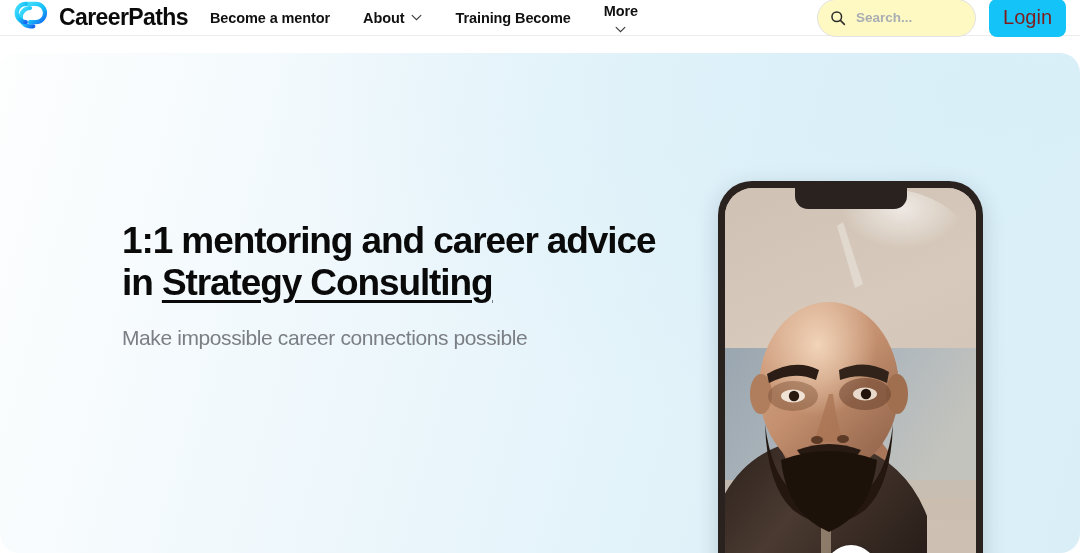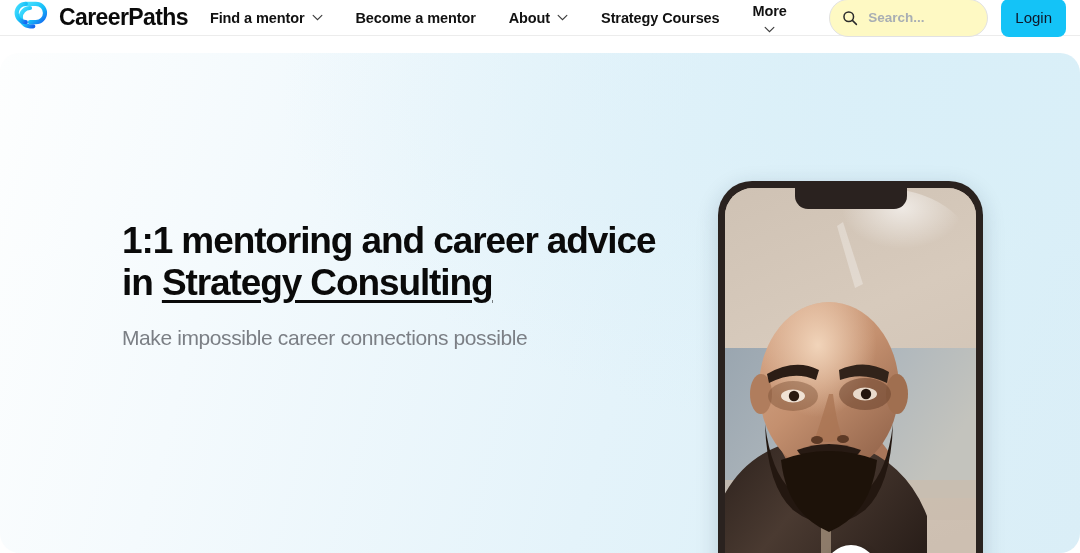--- a/index.html
+++ b/index.html
@@ -91,25 +91,25 @@
     font-size: 13.5px;
     font-weight: 700;
     color: #555;
     width: 100%;
     background: transparent;
   }
   .search-input::placeholder { color: #a8aeb4; font-weight: 700; }
 
   .login-btn {
     background: #14c3f7;
-    color: #0f172a;
+    color: #7f1d1d;
     border: none;
     border-radius: 8px;
     font-family: "Liberation Sans", sans-serif;
-    font-size: 15px;
+    font-size: 20px;
     font-weight: 400;
     padding: 0 14px;
     height: 38px;
     cursor: pointer;
     white-space: nowrap;
   }
 
   
   .hero {
     position: absolute;
@@ -232,40 +232,34 @@
       <path d="M19 7 H31 a11 11 0 0 1 0 22 H24" fill="none" stroke="url(#lg)" stroke-width="5" stroke-linecap="round"></path>
       <path d="M24 12 a11 11 0 1 0 0 22 h4" fill="none" stroke="url(#lg)" stroke-width="5" stroke-linecap="round"></path>
       <path d="M24 12 V42" fill="none" stroke="url(#lg)" stroke-width="5" stroke-linecap="round"></path>
       <path d="M19 7 a11 11 0 0 0 0 22" fill="none" stroke="url(#lg)" stroke-width="5" stroke-linecap="round"></path>
     </svg>
     <span class="brand-name">CareerPaths</span>
   </div>
 
   <nav class="nav">
 
-    <div class="nav-item">
-      <span>Find a mentor</span>
-      <svg class="chev" viewBox="0 0 12 8">
-        <path d="M1 1.5 L6 6.5 L11 1.5" fill="none" stroke="#1a1a1a" stroke-width="1.3" stroke-linecap="round"></path>
-      </svg>
-    </div>
 
     <div class="nav-item">
       <span>Become a mentor</span>
     </div>
 
     <div class="nav-item">
       <span>About</span>
       <svg class="chev" viewBox="0 0 12 8">
         <path d="M1 1.5 L6 6.5 L11 1.5" fill="none" stroke="#1a1a1a" stroke-width="1.3" stroke-linecap="round"></path>
       </svg>
     </div>
 
     <div class="nav-item">
-      <span>Strategy Courses</span>
+      <span>Training Become</span>
     </div>
 
     <div class="nav-item">
       <span>More</span>
       <svg class="chev" viewBox="0 0 12 8">
         <path d="M1 1.5 L6 6.5 L11 1.5" fill="none" stroke="#1a1a1a" stroke-width="1.3" stroke-linecap="round"></path>
       </svg>
     </div>
 
   </nav>

